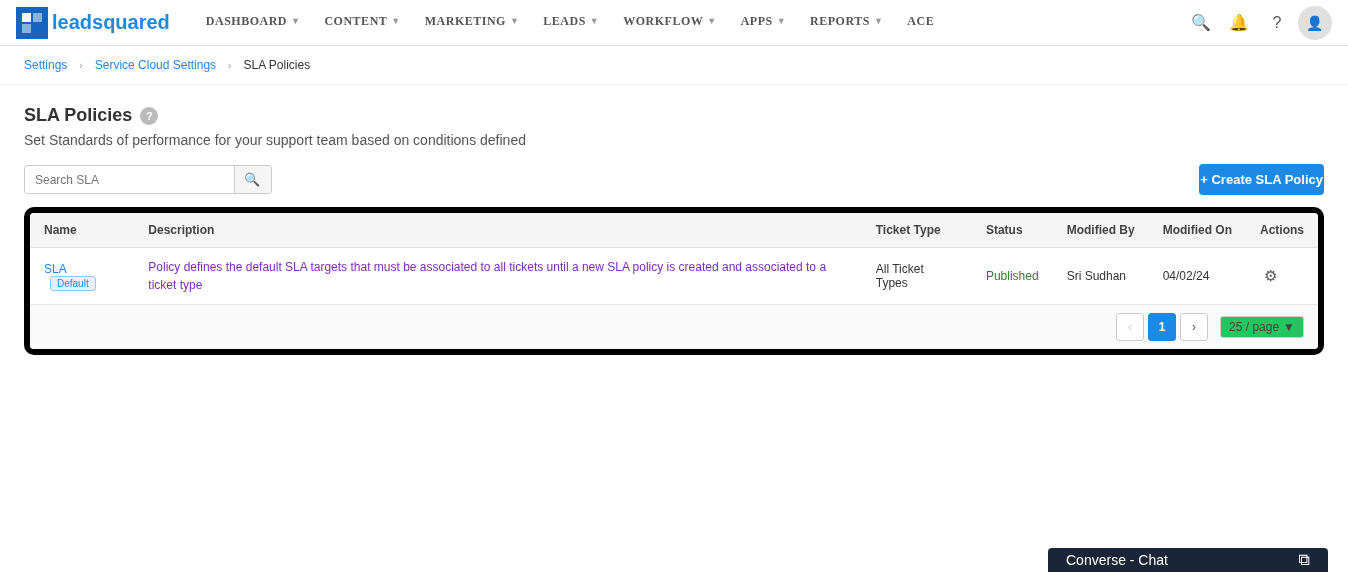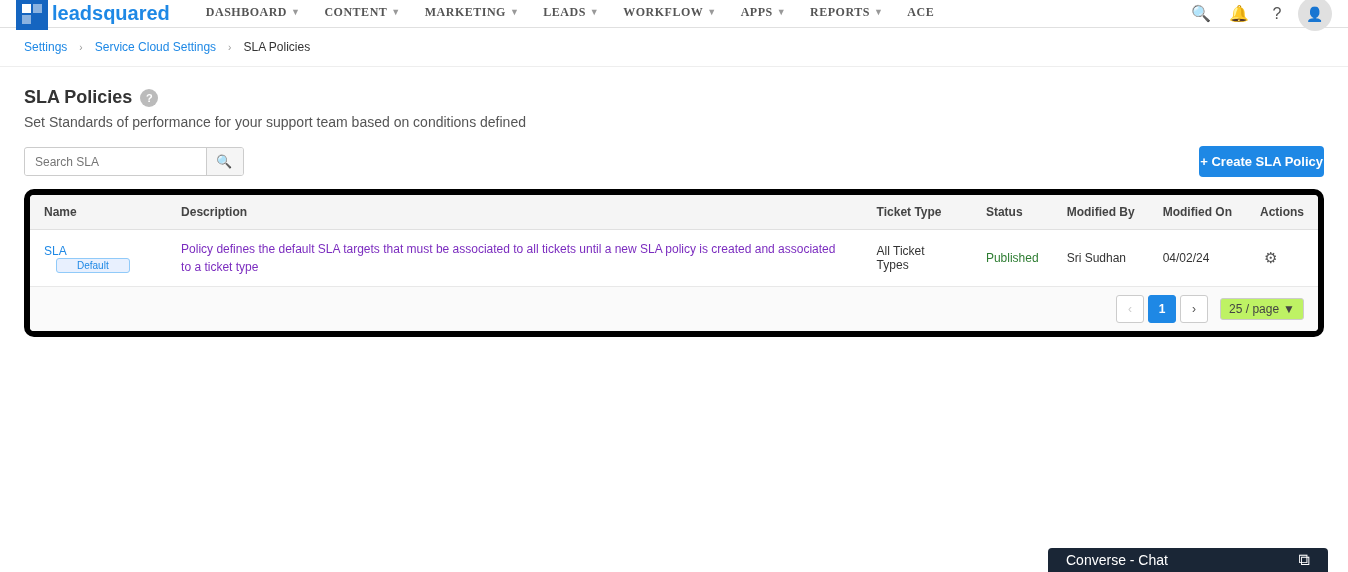--- a/index.html
+++ b/index.html
@@ -1,20 +1,20 @@
 <!DOCTYPE html>
 <html><head>
   <meta charset="utf-8">
   <style>
     * { margin: 0; padding: 0; box-sizing: border-box; }
     body { font-family: 'Segoe UI', Arial, sans-serif; font-size: 13px; background: #fff; color: #333; }
 
     
     .top-nav {
-      display: flex; align-items: center; height: 28px;
+      display: flex; align-items: center; height: 46px;
       background: #fff; border-bottom: 1px solid #e0e0e0;
       padding: 0 16px; gap: 0;
     }
     .logo { display: flex; align-items: center; margin-right: 24px; }
     .logo-box { width: 32px; height: 32px; background: #1565c0; display: flex; align-items: center; justify-content: center; }
     .logo-box svg { width: 22px; height: 22px; }
     .logo-text { font-size: 20px; font-weight: 400; color: #333; margin-left: 4px; }
     .logo-text span { color: #1e88e5; font-weight: 700; }
     .nav-items { display: flex; align-items: center; gap: 0; flex: 1; }
     .nav-item {
@@ -56,21 +56,21 @@
       color: #fff; display: flex; align-items: center; justify-content: center;
       font-size: 11px; font-weight: 700; cursor: pointer;
     }
     .page-subtitle { font-size: 14px; color: #555; margin-bottom: 16px; }
 
     
     .toolbar { display: flex; align-items: center; justify-content: space-between; margin-bottom: 12px; }
     .search-box {
       display: flex; align-items: center;
       border: 1px solid #ccc; border-radius: 3px; overflow: hidden;
-      width: 220px;
+      width: 248px;
     }
     .search-box input {
       border: none; outline: none; padding: 6px 10px; font-size: 12px;
       flex: 1; color: #555;
     }
     .search-box button {
       background: #f5f5f5; border: none; border-left: 1px solid #ccc;
       padding: 6px 10px; cursor: pointer; color: #555; font-size: 13px;
     }
     .create-btn {
@@ -88,21 +88,21 @@
       padding: 10px 14px; text-align: left; font-size: 12px; font-weight: 600;
       color: #444; border-bottom: 1px solid #e0e0e0; white-space: nowrap;
     }
     tbody tr { border-bottom: 1px solid #eee; }
     tbody tr:last-child { border-bottom: none; }
     tbody td { padding: 10px 14px; font-size: 12px; vertical-align: middle; }
     .link-cell { color: #1e88e5; cursor: pointer; font-weight: 500; }
     .default-badge {
       display: inline-block; background: #e8f0fe; color: #1e88e5;
       border: 1px solid #90caf9; border-radius: 3px;
-      font-size: 10px; padding: 1px 20px; margin-left: 12px; font-weight: 500;
+      font-size: 10px; padding: 1px 6px; margin-left: 6px; font-weight: 500;
     }
     .desc-cell { color: #7b2cbf; font-size: 12px; line-height: 1.5; }
     .status-published { color: #2e7d32; font-weight: 500; }
     .gear-btn {
       background: none; border: none; cursor: pointer; color: #555; font-size: 15px;
       padding: 4px; border-radius: 3px;
     }
 
     
     .pagination-row {
@@ -113,21 +113,21 @@
     .pag-btn {
       width: 28px; height: 28px; display: flex; align-items: center; justify-content: center;
       border: 1px solid #ccc; border-radius: 3px; background: #fff;
       cursor: pointer; font-size: 12px; color: #555;
     }
     .pag-btn.active { background: #1e88e5; color: #fff; border-color: #1e88e5; font-weight: 600; }
     .pag-btn.disabled { color: #ccc; cursor: default; }
     .per-page-select {
       display: flex; align-items: flex-end; gap: 4px;
       border: 1px solid #ccc; border-radius: 3px; padding: 3px 8px;
-      background: #bef264; font-size: 12px; color: #444; cursor: pointer;
+      background: #22c55e; font-size: 12px; color: #444; cursor: pointer;
       margin-left: 8px;
     }
 
     
     .converse-chat {
       position: fixed; bottom: 0; right: 20px;
       background: #1a2636; color: #fff;
       display: flex; align-items: center; justify-content: space-between;
       padding: 3px 18px; border-radius: 4px 4px 0 0;
       width: 280px; cursor: pointer; font-size: 14px; font-weight: 500;

